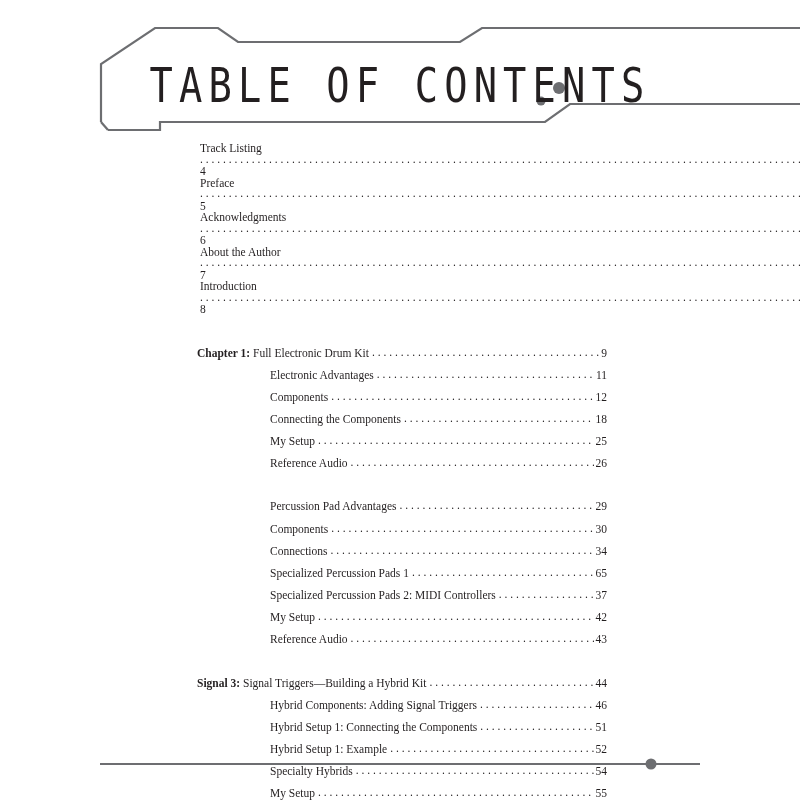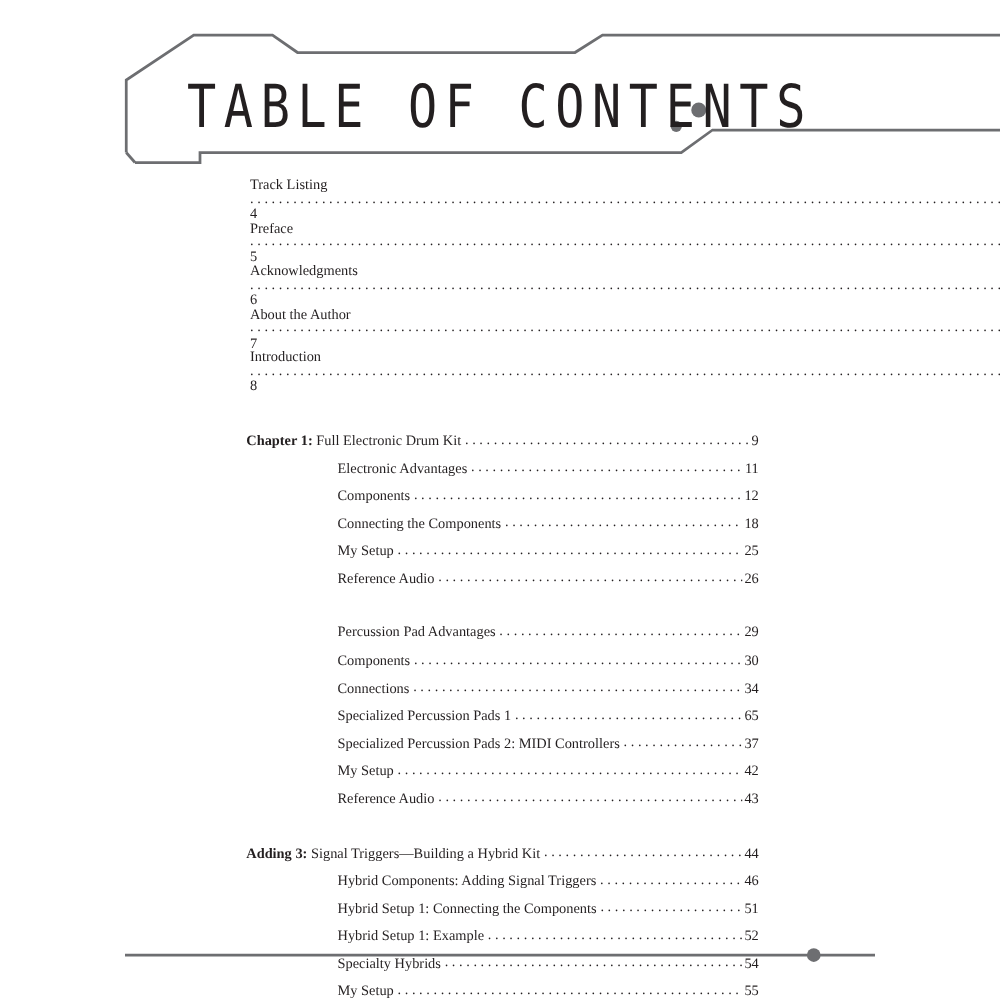--- a/index.html
+++ b/index.html
@@ -207,21 +207,21 @@
       </div>
       <div class="entry sub">
         <span class="label">Reference Audio</span>
         <span class="dots"></span>
         <span class="page-num">43</span>
       </div>
     </div>
 
     <div class="group">
       <div class="entry chapter">
-        <span class="label"><b>Adding 3:</b>&nbsp;<span>Signal Triggers—Building a Hybrid Kit</span></span>
+        <span class="label"><b>Signal 3:</b>&nbsp;<span>Signal Triggers—Building a Hybrid Kit</span></span>
         <span class="dots"></span>
         <span class="page-num">44</span>
       </div>
       <div class="entry sub">
         <span class="label">Hybrid Components: Adding Signal Triggers</span>
         <span class="dots"></span>
         <span class="page-num">46</span>
       </div>
       <div class="entry sub">
         <span class="label">Hybrid Setup 1: Connecting the Components</span>

